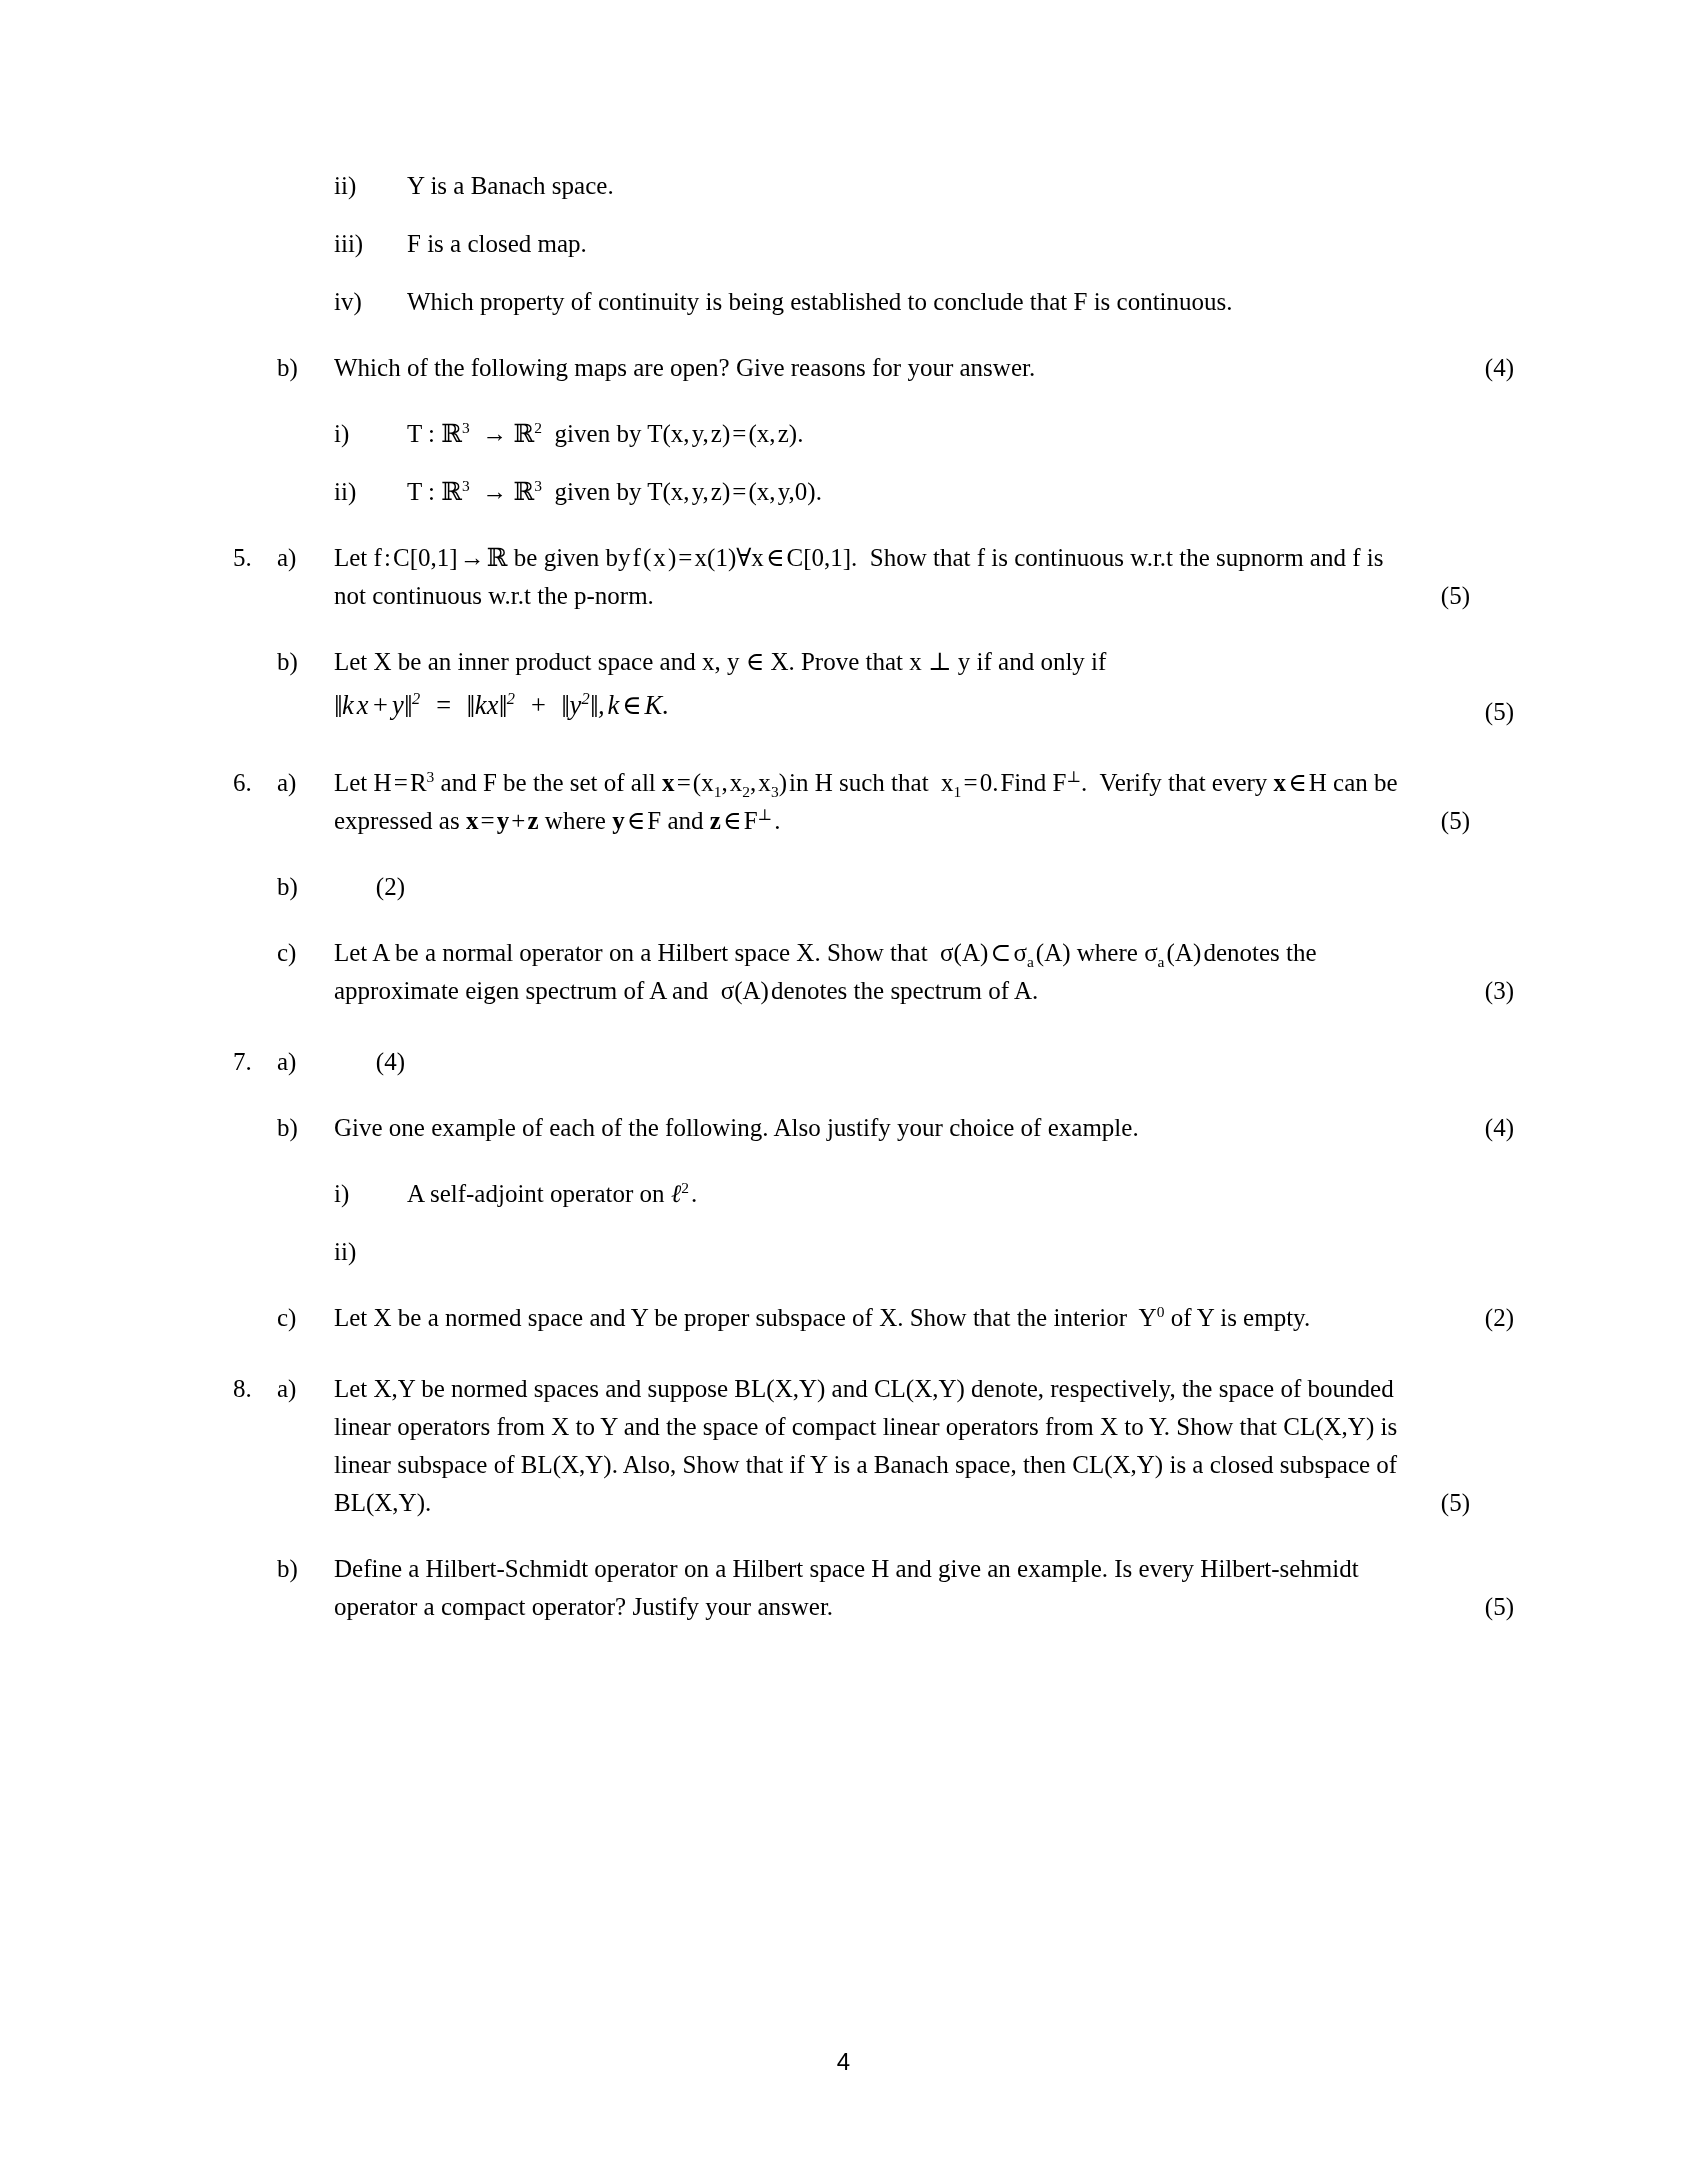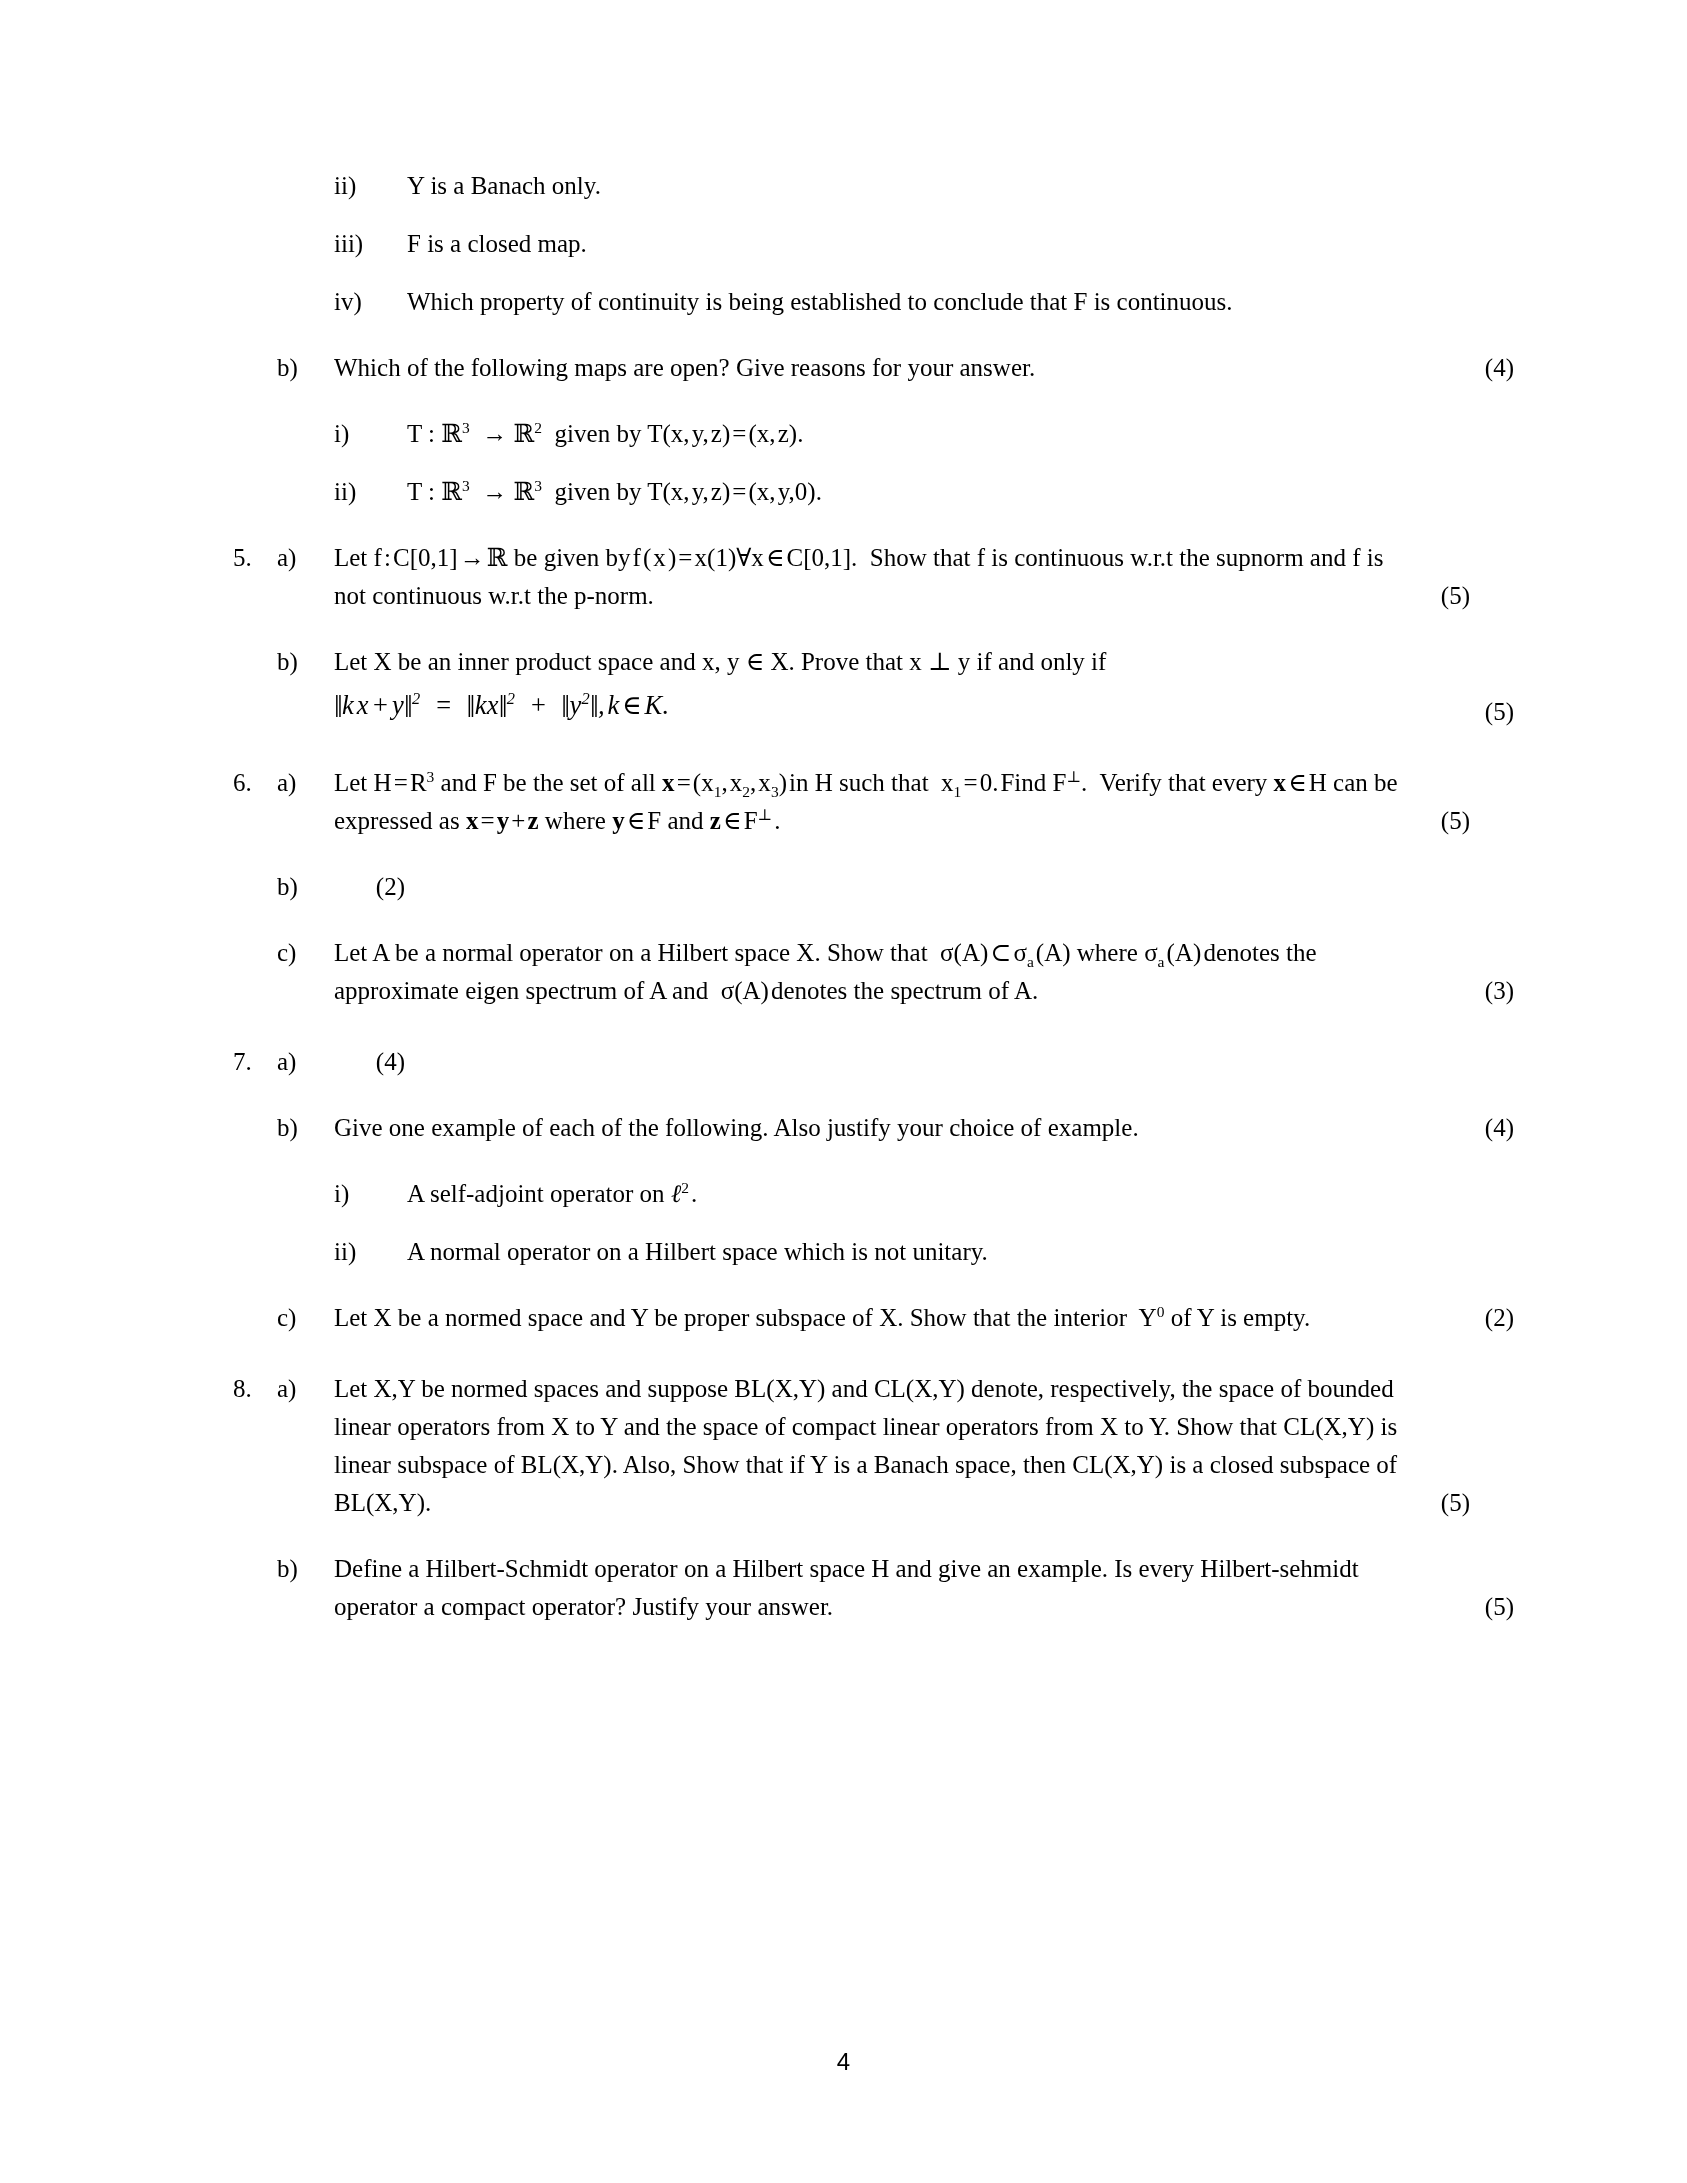--- a/index.html
+++ b/index.html
@@ -118,21 +118,21 @@
   }
 </style>
 </head>
 <body>
 
 <div class="page">
   <div class="content">
 
     <div class="row indent-sub">
       <div class="roman">ii)</div>
-      <div class="body">Y is a Banach only.</div>
+      <div class="body">Y is a Banach space.</div>
       <div class="marks"></div>
     </div>
 
     <div class="gap-md"></div>
 
     <div class="row indent-sub">
       <div class="roman">iii)</div>
       <div class="body">F is a closed map.</div>
       <div class="marks"></div>
     </div>
@@ -265,21 +265,20 @@
       <div class="body">
         A self-adjoint operator on <span class="ital">ℓ</span><sup class="sx">2</sup> .
       </div>
       <div class="marks"></div>
     </div>
 
     <div class="gap-md"></div>
 
     <div class="row indent-sub">
       <div class="roman">ii)</div>
-      <div class="body">A normal operator on a Hilbert space which is not unitary.</div>
       <div class="marks"></div>
     </div>
 
     <div class="gap-lg"></div>
 
     <div class="row indent-letter">
       <div class="qletter">c)</div>
       <div class="body">
         Let X be a normed space and Y be proper subspace of X. Show that the interior
         <span class="nbsp"> </span>Y<sup class="sx">0</sup><span class="nbsp"> </span>of Y is empty.

